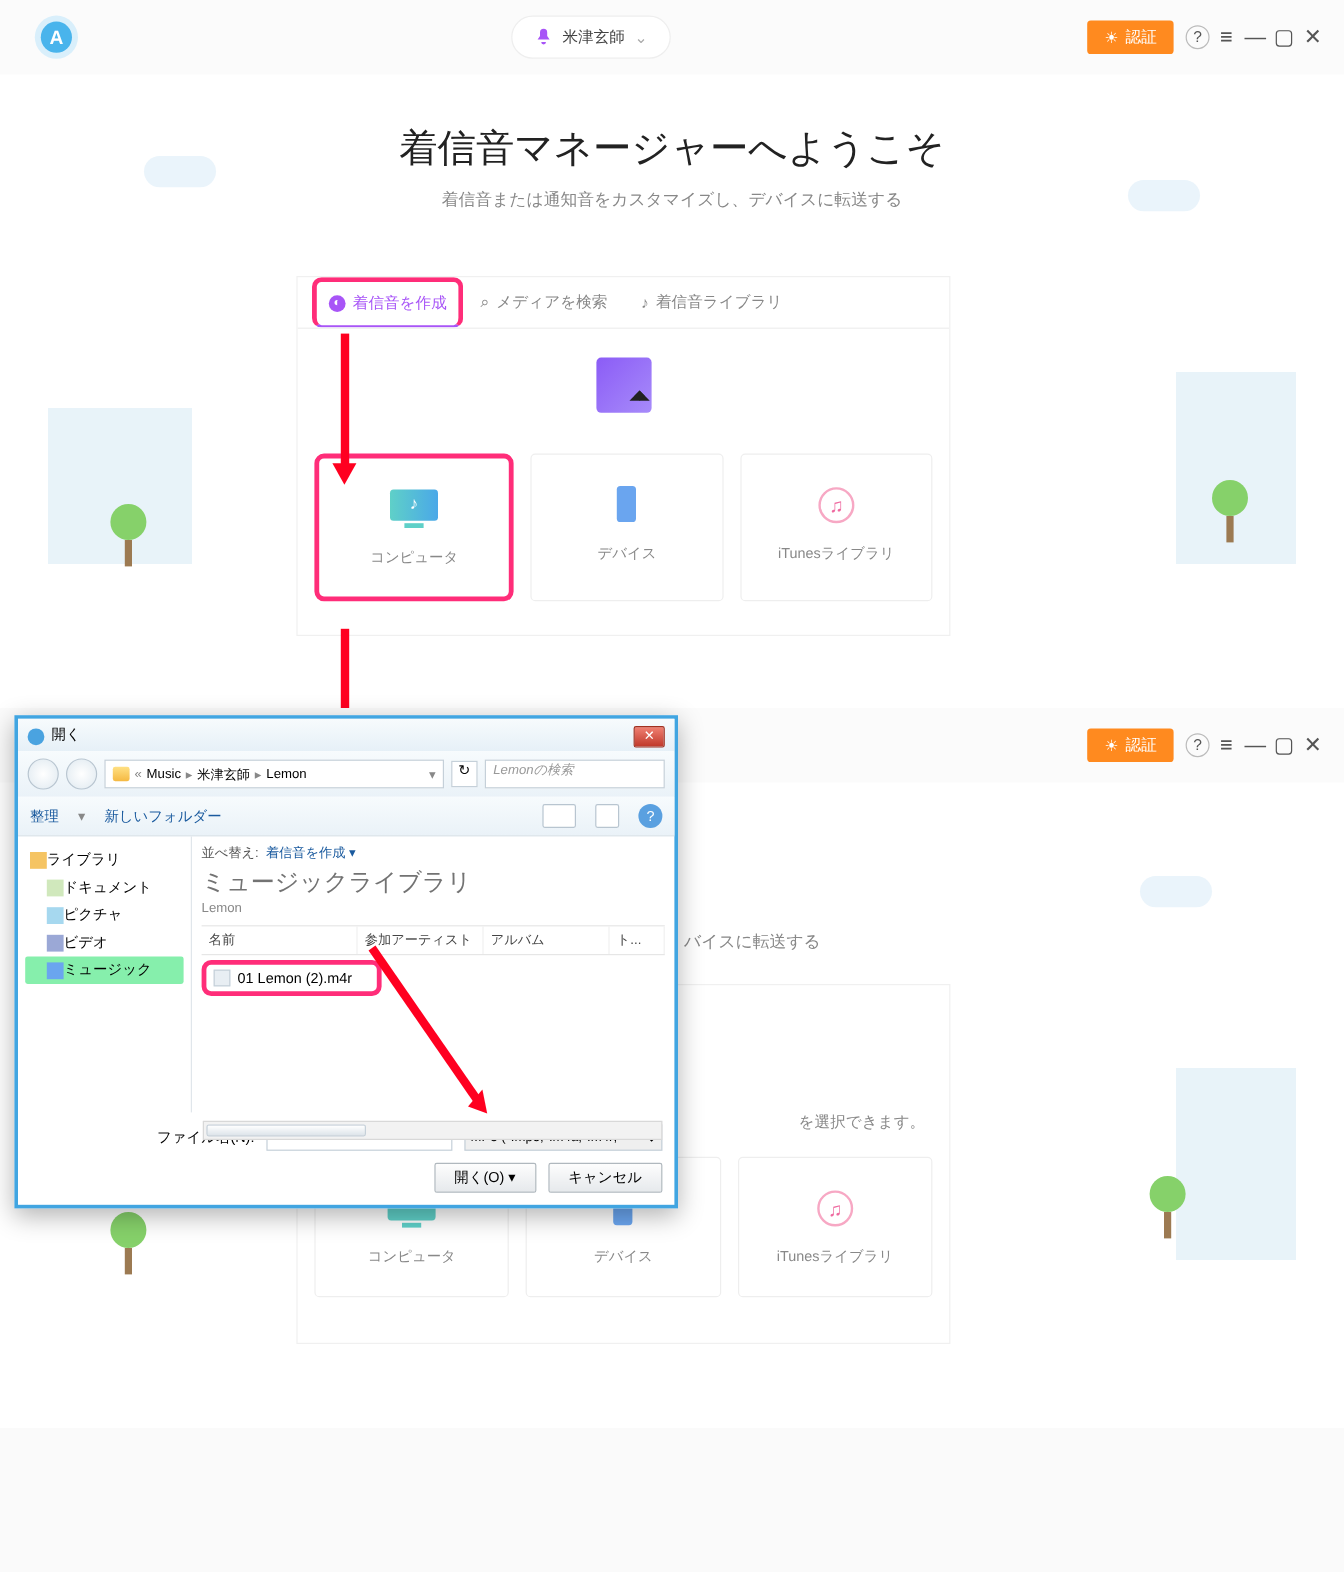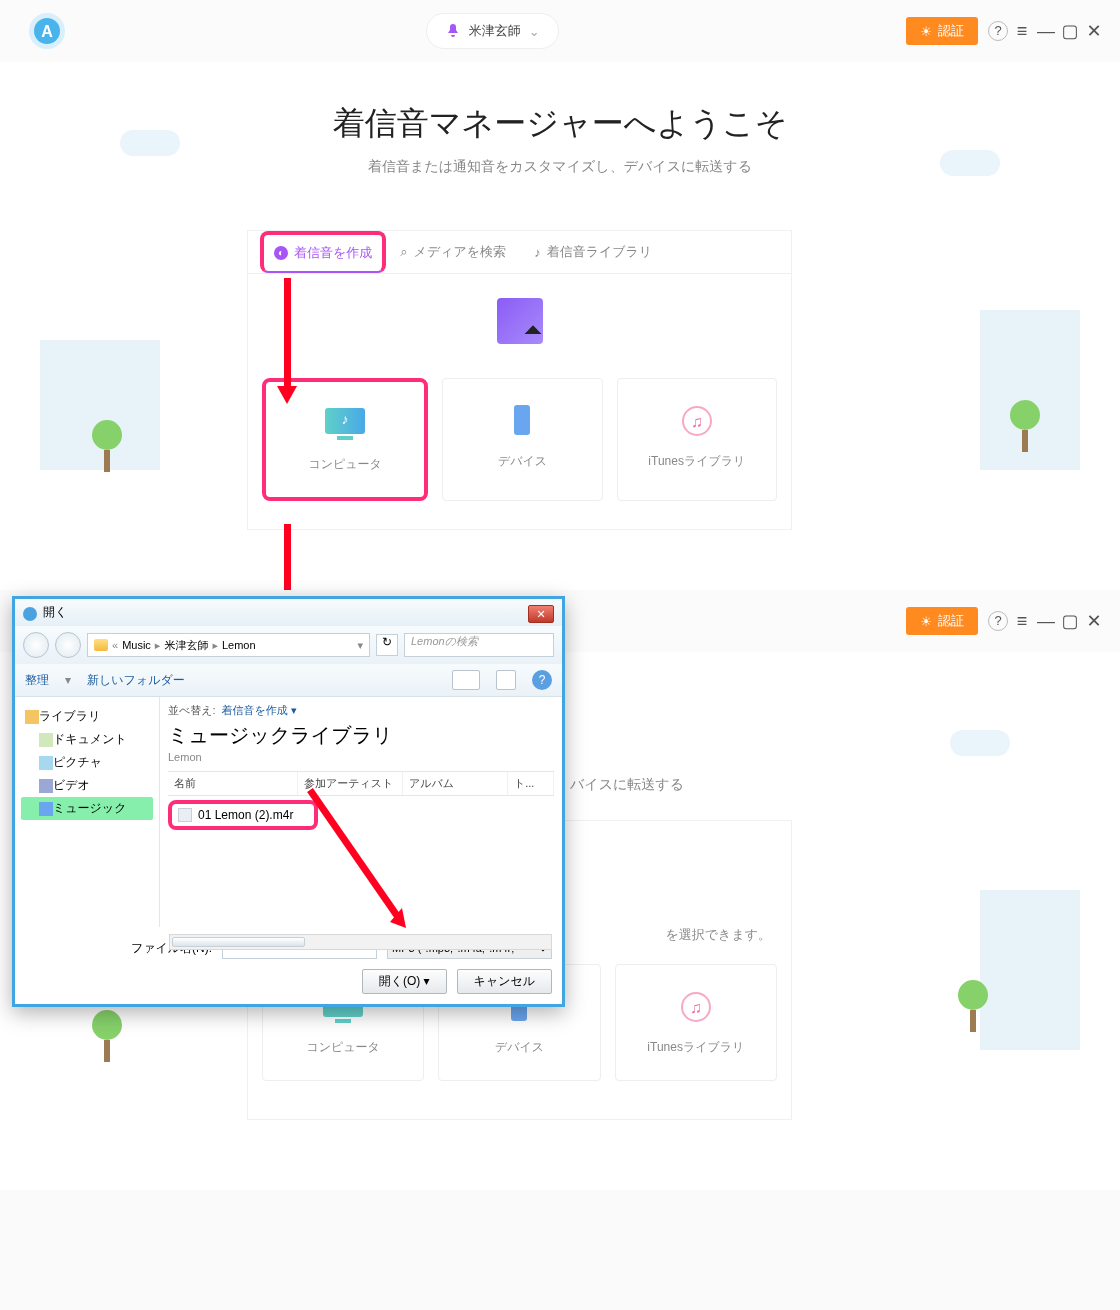--- a/index.html
+++ b/index.html
@@ -62,21 +62,21 @@
 .dlg-toolbar .spacer{flex:1}
 .viewbtn{width:28px;height:20px;border:1px solid #b8c5d0;background:#fff;border-radius:2px;display:inline-block}
 .helpbtn{width:20px;height:20px;border-radius:50%;background:#5aa0e0;color:#fff;text-align:center;line-height:20px}
 .dlg-body{display:flex;height:230px}
 .sidebar{width:145px;border-right:1px solid #e0e6eb;padding:8px 6px;font-size:12px}
 .sidebar .grp{margin-bottom:10px}
 .sidebar .grp>div{display:flex;align-items:center;gap:0;padding:3px 4px}
 .sidebar .sel{background:#86efac;border-radius:2px}
 .si{width:14px;height:14px;display:inline-block}
 .filepane{flex:1;padding:6px 8px;overflow:hidden}
-.filepane h2{color:#000000;font-weight:400;font-size:20px}
+.filepane h2{color:#737373;font-weight:400;font-size:20px}
 .filepane .sub{color:#888;font-size:11px;margin:2px 0 8px}
 .sortrow{display:flex;justify-content:flex-start;gap:6px;font-size:11px;color:#555;margin-bottom:4px}
 .sortrow a{color:#1a5a9e}
 .cols{display:flex;font-size:11px;color:#444;border-top:1px solid #e6e6e6;border-bottom:1px solid #e6e6e6}
 .cols div{padding:4px 6px;border-right:1px solid #f0f0f0}
 .filerow{display:flex;align-items:center;gap:6px;padding:4px 6px;font-size:12px}
 .filerow .fi{width:14px;height:14px;background:#e8eef3;border:1px solid #c5d0d9}
 .hscroll{position:absolute;bottom:54px;left:154px;right:10px;height:16px;background:#f2f2f2;border:1px solid #d8d8d8}
 .hscroll .thumb{position:absolute;left:2px;top:2px;bottom:2px;width:35%;background:linear-gradient(#fff,#dde4ea);border:1px solid #c5d0d9;border-radius:2px}
 .dlg-foot{padding:10px;display:flex;align-items:center;gap:10px;justify-content:flex-end}

